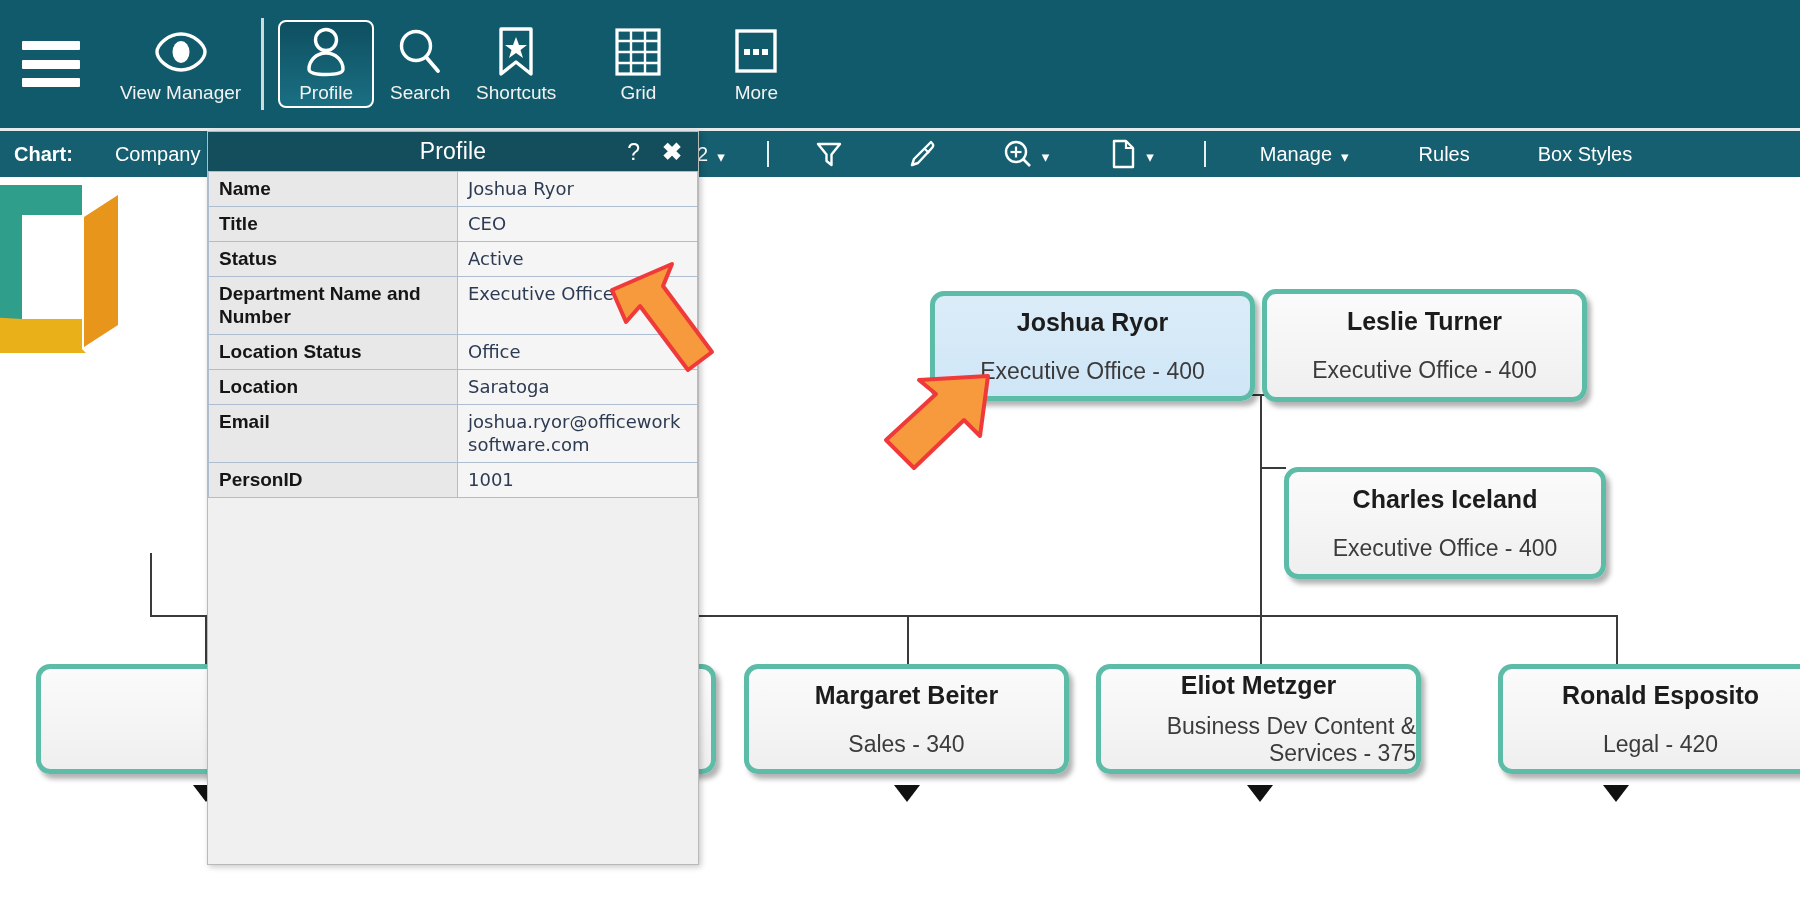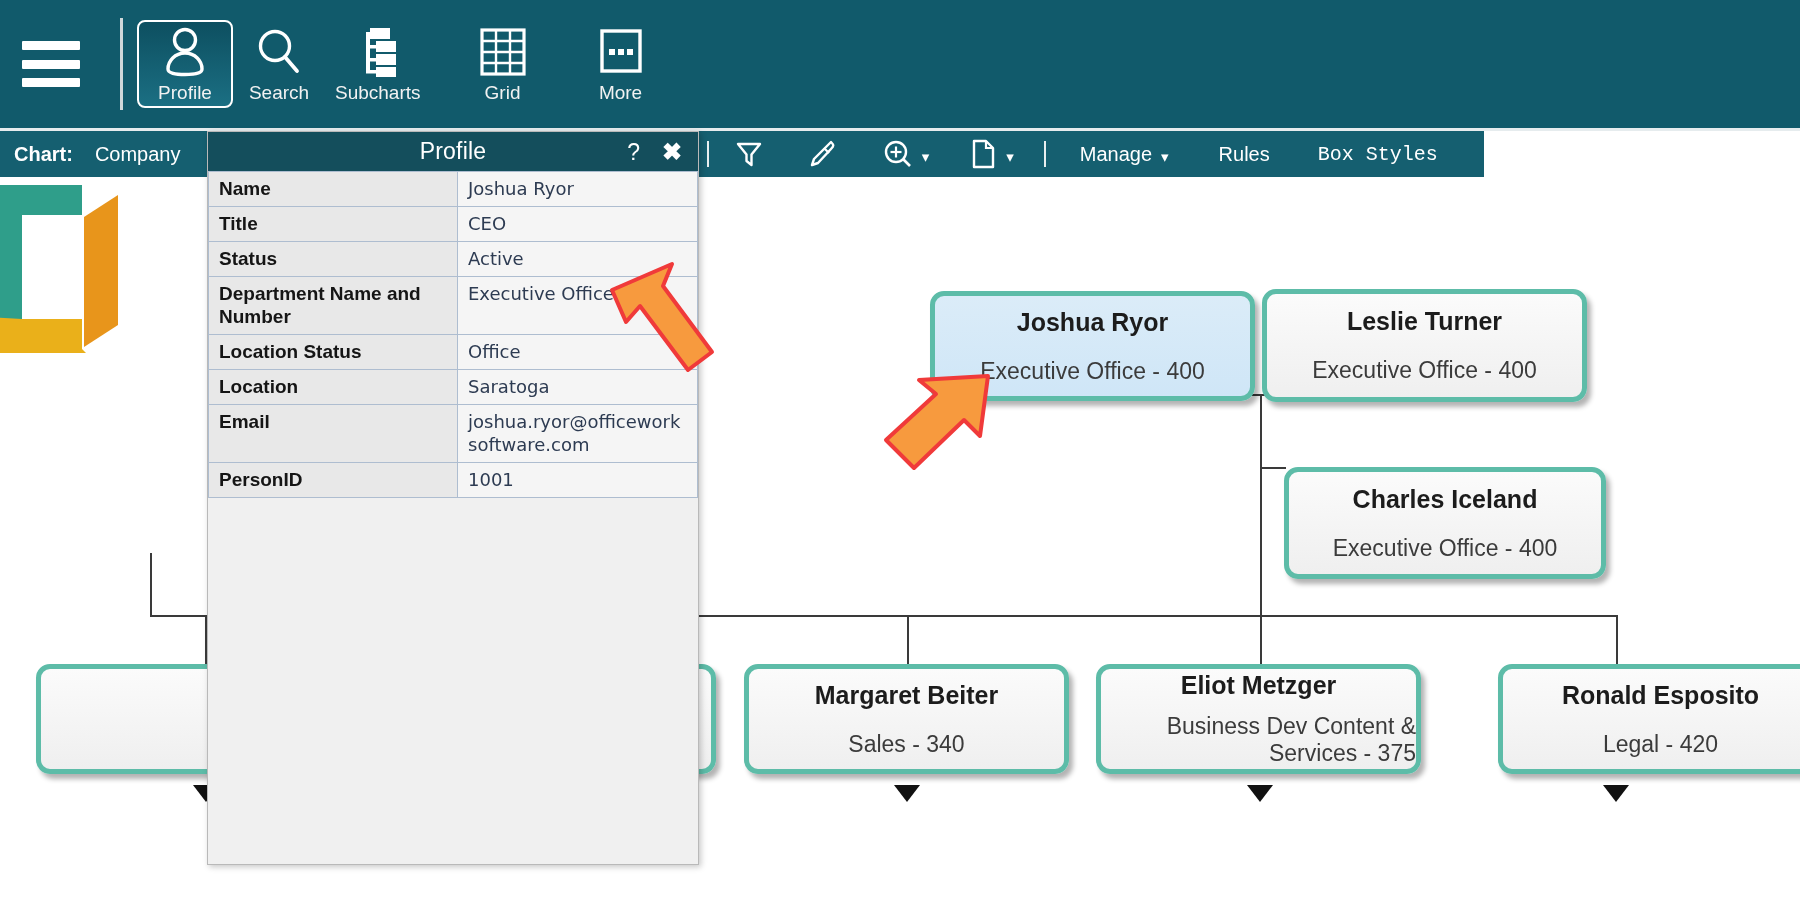--- a/index.html
+++ b/index.html
@@ -48,24 +48,25 @@
     min-width: 96px;
   }
   #tb-divider {
     width: 3px; height: 92px; background: #cfd8da;
     margin: 0 14px 0 10px;
   }
 
   
   #chart-bar {
     position: absolute; left: 0; top: 131px;
-    width: 1484px; height: 46px;
+    width: 1800px; height: 46px;
     background: #155F70;
     display: flex; align-items: center;
     color: #ffffff;
+    gap: 20px;
   }
   #chart-bar .cb-label { font-weight: bold; font-size: 20px; margin-left: 14px; }
   #chart-bar .cb-value { font-size: 20px; margin-left: 22px; }
   #chart-bar .cb-text  { font-size: 20px; }
   .cb-group { display: flex; align-items: center; }
   .cb-sep {
     display: inline-block; width: 2px; height: 26px; background: #e8eff0;
     margin: 0 16px;
   }
   .cb-caret {
@@ -170,20 +171,29 @@
 <div id="app">
 
   <div id="top-toolbar">
 
     <div id="hamburger">
       <span></span>
       <span></span>
       <span></span>
     </div>
 
+    <div class="tb-item">
+      <div class="tb-icon">
+        <svg width="54" height="42" viewBox="0 0 54 42">
+          <path d="M27 3 C40 3 51 14 51 21 C51 28 40 39 27 39 C14 39 3 28 3 21 C3 14 14 3 27 3 Z" fill="none" stroke="#ffffff" stroke-width="3.4"></path>
+          <ellipse cx="27" cy="21" rx="8.5" ry="11" fill="#ffffff"></ellipse>
+        </svg>
+      </div>
+      <div class="tb-label">View Manager</div>
+    </div>
 
     <div id="tb-divider"></div>
 
     <div class="tb-item selected">
       <div class="tb-icon">
         <svg width="46" height="50" viewBox="0 0 46 50">
           <circle cx="23" cy="13" r="10.5" fill="none" stroke="#ffffff" stroke-width="3.4"></circle>
           <path d="M23 26 C33 26 40 34 40 42 C40 46 33 47.5 23 47.5 C13 47.5 6 46 6 42 C6 34 13 26 23 26 Z" fill="none" stroke="#ffffff" stroke-width="3.4"></path>
         </svg>
       </div>
@@ -193,36 +203,30 @@
     <div class="tb-item">
       <div class="tb-icon">
         <svg width="48" height="50" viewBox="0 0 48 50">
           <circle cx="20" cy="19" r="14.5" fill="none" stroke="#ffffff" stroke-width="3.4"></circle>
           <line x1="30" y1="30" x2="42" y2="44" stroke="#ffffff" stroke-width="3.8" stroke-linecap="round"></line>
         </svg>
       </div>
       <div class="tb-label">Search</div>
     </div>
 
-
     <div class="tb-item">
       <div class="tb-icon">
-        <svg width="48" height="52" viewBox="0 0 48 52">
-          <rect x="16" y="2" width="20" height="11" fill="#ffffff"></rect>
-          <rect x="22" y="15" width="20" height="11" fill="#ffffff"></rect>
-          <rect x="22" y="28" width="20" height="11" fill="#ffffff"></rect>
-          <rect x="22" y="41" width="20" height="10" fill="#ffffff"></rect>
-          <rect x="12" y="6" width="4" height="41" fill="#ffffff"></rect>
-          <rect x="12" y="19" width="10" height="3.5" fill="#ffffff"></rect>
-          <rect x="12" y="32" width="10" height="3.5" fill="#ffffff"></rect>
-          <rect x="12" y="44" width="10" height="3.5" fill="#ffffff"></rect>
-        </svg>
-      </div>
-      <div class="tb-label">Subcharts</div>
-    </div>
+        <svg width="42" height="52" viewBox="0 0 42 52">
+          <path d="M6 3 H36 V48 L21 36 L6 48 Z" fill="none" stroke="#ffffff" stroke-width="3.4" stroke-linejoin="round"></path>
+          <polygon points="21,11 24,19 32,19 25.5,24 28,32 21,27 14,32 16.5,24 10,19 18,19" fill="#ffffff"></polygon>
+        </svg>
+      </div>
+      <div class="tb-label">Shortcuts</div>
+    </div>
+
 
     <div class="tb-item" style="margin-left:26px;">
       <div class="tb-icon">
         <svg width="48" height="50" viewBox="0 0 48 50">
           <rect x="3" y="3" width="42" height="44" fill="none" stroke="#ffffff" stroke-width="3.2"></rect>
           <line x1="17" y1="3" x2="17" y2="47" stroke="#ffffff" stroke-width="2.4"></line>
           <line x1="31" y1="3" x2="31" y2="47" stroke="#ffffff" stroke-width="2.4"></line>
           <line x1="3" y1="14" x2="45" y2="14" stroke="#ffffff" stroke-width="2.4"></line>
           <line x1="3" y1="25" x2="45" y2="25" stroke="#ffffff" stroke-width="2.4"></line>
           <line x1="3" y1="36" x2="45" y2="36" stroke="#ffffff" stroke-width="2.4"></line>
@@ -293,21 +297,21 @@
 
     <div class="cb-btn" style="margin-left:8px;">
       <span class="cb-text">Manage</span>
       <span class="cb-caret">▾</span>
     </div>
 
     <div class="cb-btn" style="margin-left:30px;">
       <span class="cb-text">Rules</span>
     </div>
 
-    <div class="cb-btn" style="margin-left:28px;font-family:Liberation Mono, monospace;">
+    <div class="cb-btn" style="margin-left:28px;">
       <span class="cb-text">Box Styles</span>
     </div>
   </div>
 
   <div id="canvas">
 
     <div id="watermark">
       <svg width="140" height="200" viewBox="0 0 140 200">
         <path d="M2 8 L2 138 L36 160 L36 38 L96 38 L96 8 Z" fill="#2F9E8A"></path>
         <path d="M2 140 L2 176 L96 176 L96 142 L36 142 Z" fill="#EAB01A"></path>

